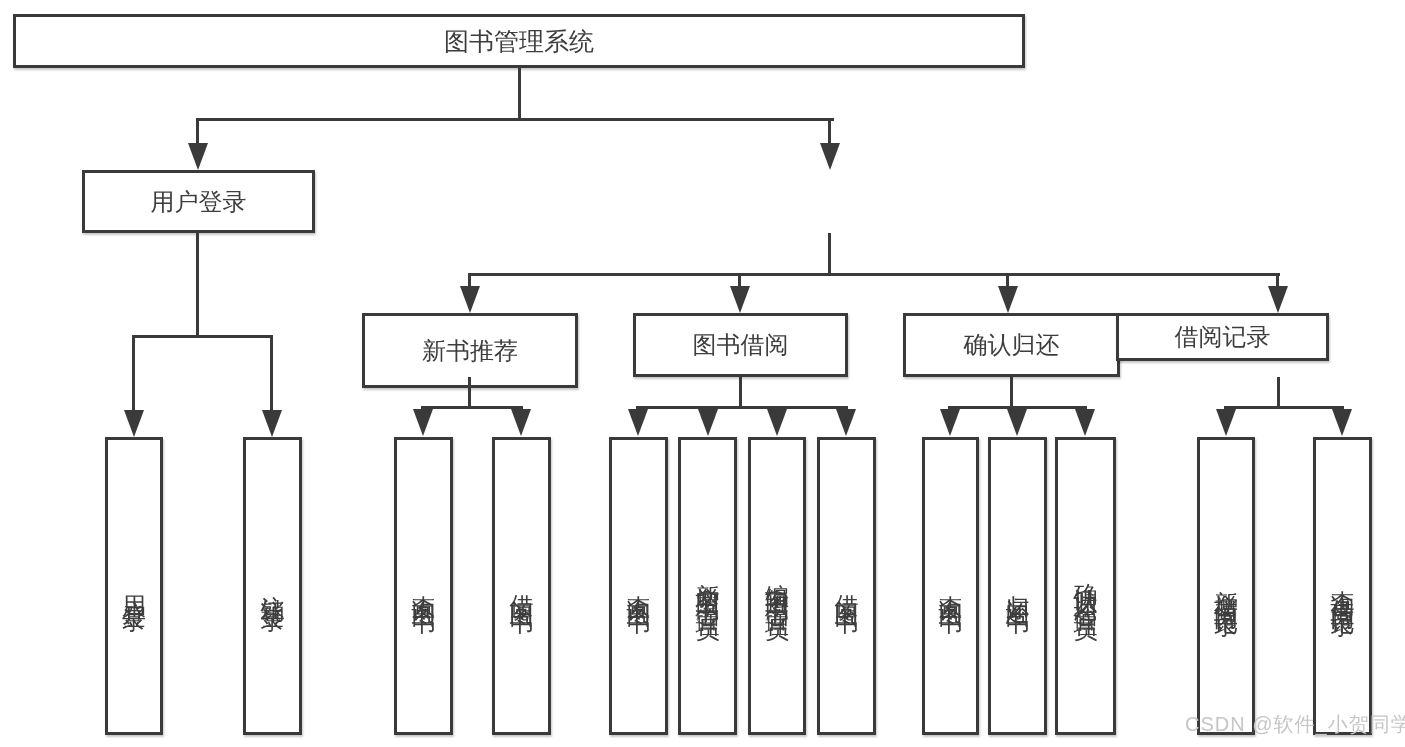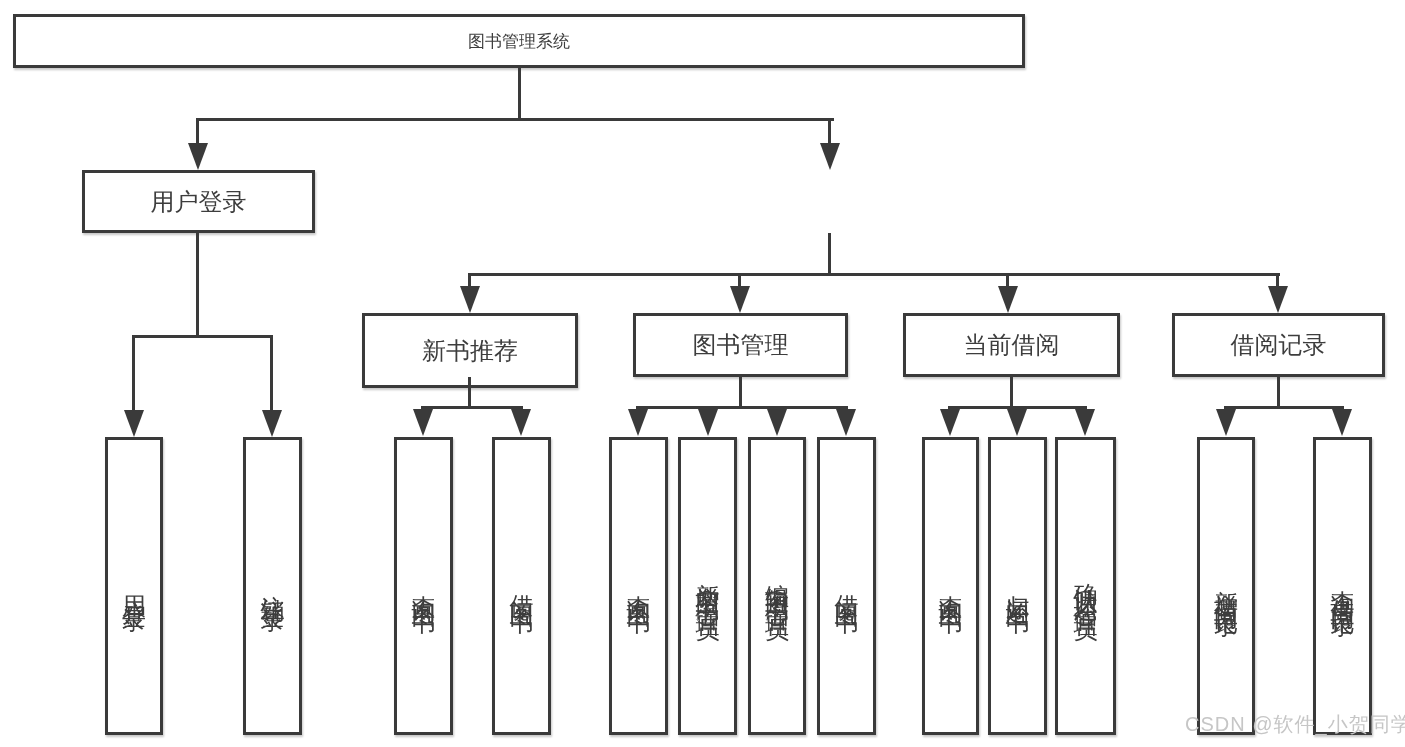--- a/index.html
+++ b/index.html
@@ -12,21 +12,21 @@
   #canvas{
     position:relative;width:1405px;height:747px;background:var(--background);
     font-family:"Liberation Sans",sans-serif;overflow:hidden;
   }
   .node{
     position:absolute;box-sizing:border-box;border:3px solid var(--line);
     background:#fff;display:flex;align-items:center;justify-content:center;
     color:var(--text);box-shadow:1px 2px 2px rgba(0,0,0,0.22);
   }
   .h-node{font-size:24px;}
-  .root-node{font-size:17px;}
+  .root-node{font-size:25px;}
   .v-node span{
     writing-mode:vertical-rl;letter-spacing:5px;font-size:24px;line-height:1;
     white-space:nowrap;
   }
   .line{position:absolute;background:var(--line);}
   .arrow{
     position:absolute;width:0;height:0;
     border-left:10px solid transparent;border-right:10px solid transparent;
     border-top:27px solid var(--line);
   }
@@ -47,28 +47,28 @@
   <div class="node h-node" style="left:82px;top:170px;width:233px;height:63px">
     <span>用户登录</span>
   </div>
 
 
   <div class="node h-node" style="left:362px;top:313px;width:216px;height:75px">
     <span>新书推荐</span>
   </div>
 
   <div class="node h-node" style="left:633px;top:313px;width:215px;height:64px">
-    <span>图书管理</span>
+    <span>图书借阅</span>
   </div>
 
   <div class="node h-node" style="left:903px;top:313px;width:217px;height:64px">
-    <span>当前借阅</span>
+    <span>确认归还</span>
   </div>
 
-  <div class="node h-node" style="left:1172px;top:313px;width:213px;height:64px">
+  <div class="node h-node" style="left:1116px;top:313px;width:213px;height:48px">
     <span>借阅记录</span>
   </div>
 
   <div class="node v-node" style="left:105px;top:437px;width:58px;height:298px">
     <span>用户登录</span>
   </div>
   <div class="node v-node" style="left:243px;top:437px;width:59px;height:298px">
     <span>注销登录</span>
   </div>
 

